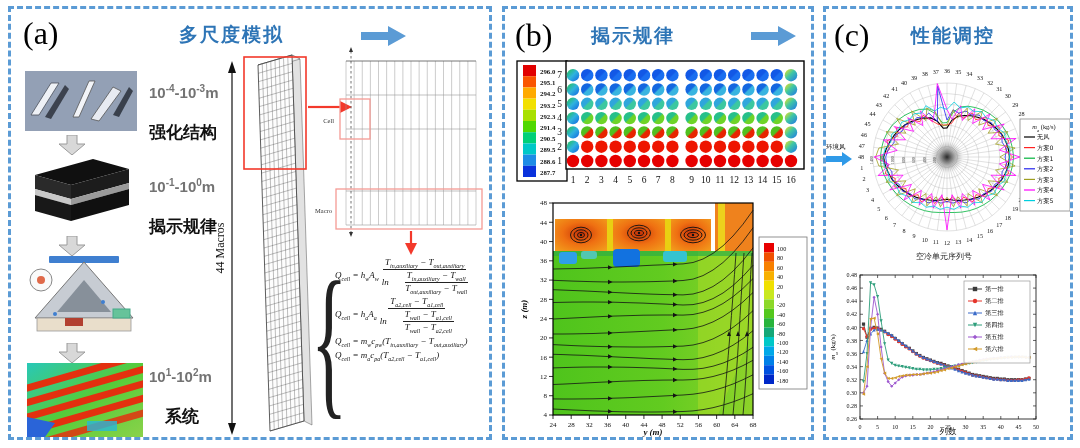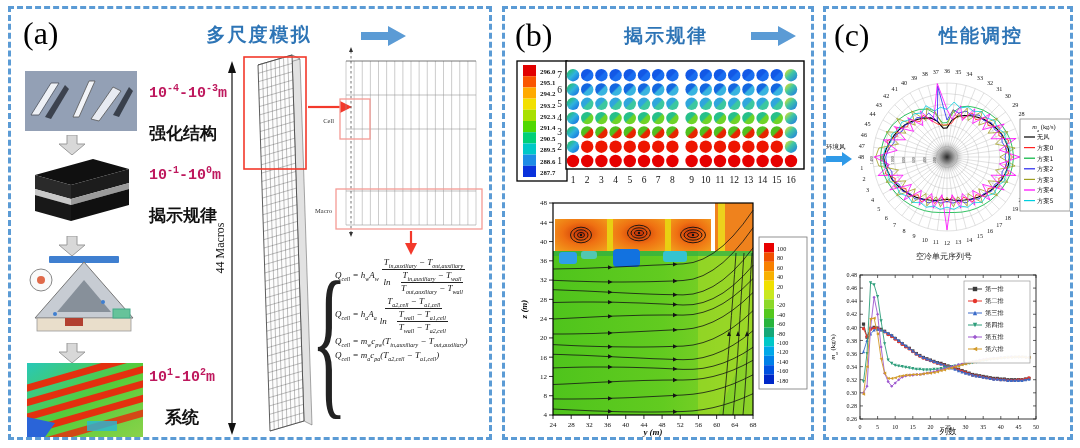--- a/index.html
+++ b/index.html
@@ -4,53 +4,53 @@
 <style>
   html,body{margin:0;padding:0;background:#fff}
   .page{position:relative;width:1080px;height:448px;background:#fff;overflow:hidden;
         font-family:"Liberation Serif",serif}
   .panel{position:absolute;border:3px dashed #5b9bd5;box-sizing:border-box;background:#fff}
   #pa{left:8px;top:6px;width:484px;height:434px}
   #pb{left:502px;top:6px;width:312px;height:434px}
   #pc{left:823px;top:6px;width:250px;height:434px}
   .plabel{position:absolute;font-size:32px;color:#000;font-family:"Liberation Serif",serif}
   .ptitle{position:absolute;font-weight:bold;font-size:19px;color:#2e75b6;letter-spacing:2px;
-          font-family:Liberation Sans, sans-serif;text-align:center}
+          font-family:Liberation Sans, sans-serif;text-align:left}
   #pa .plabel{left:12px;top:6px} #pb .plabel{left:10px;top:8px} #pc .plabel{left:8px;top:8px}
   #pa .ptitle{left:168px;top:13px;width:160px}
   #pb .ptitle{left:86px;top:14px;width:150px}
   #pc .ptitle{left:85px;top:14px;width:140px}
   svg{position:absolute}
   .flowarrow{width:46px;height:22px}
   #pa-arrow{left:350px;top:16px} #pb-arrow{left:246px;top:16px}
   #img1{left:14px;top:62px;width:112px;height:60px}
   #img2{left:18px;top:146px;width:106px;height:76px}
   #img3{left:14px;top:243px;width:118px;height:88px}
   #img4{left:16px;top:354px;width:116px;height:74px}
   .darr{width:26px;height:20px}
   #da1{left:48px;top:126px} #da2{left:48px;top:227px} #da3{left:48px;top:334px}
   .slab{position:absolute;left:138px;width:100px}
-  #sl1{top:74px} #sl2{top:156px} #sl3{top:250px} #sl4{top:358px}
-  .sscale{color:#be185d;font-weight:bold;font-size:15px;font-family:Liberation Mono, monospace}
+  #sl1{top:74px} #sl2{top:168px} #sl3{top:250px} #sl4{top:358px}
+  .sscale{color:#737373;font-weight:bold;font-size:15px;font-family:Liberation Sans, sans-serif}
   .sscale sup{font-size:10px}
   .sname{font-weight:bold;font-size:17px;margin-top:20px;color:#111;
          font-family:"DejaVu Sans","Liberation Sans",sans-serif}
   .indent{padding-left:16px}
   #mesh{left:183px;top:34px;width:302px;height:394px}
   #eqs{position:absolute;left:314px;top:246px;width:168px;height:182px;
        font-style:italic;font-size:9px;color:#111}
   #eqs sub{font-size:6px} 
   .brace{position:absolute;left:-14px;top:-4px;font-size:168px;line-height:178px;
          transform:scaleX(.45);transform-origin:0 50%;font-style:normal;color:#222;
          font-family:"Liberation Serif",serif}
   #eqlist{padding-left:10px}
   .eqrow{display:flex;align-items:center;margin:2px 0;gap:3px}
   .frac{display:inline-flex;flex-direction:column;align-items:center}
   .ftop{border-bottom:0.9px solid #222;padding:0 2px;text-align:center}
-  .fbot{display:flex;align-items:center;gap:10px}
+  .fbot{display:flex;align-items:center;gap:16px}
   .frac2{display:inline-flex;flex-direction:column;align-items:center}
   .f2top{border-bottom:0.9px solid #222;padding:0 2px}
   #bundle{left:10px;top:50px;width:300px;height:136px}
   #flow{left:8px;top:182px;width:302px;height:246px}
   #radar{left:0px;top:48px;width:244px;height:210px}
   #rowline{left:0px;top:258px;width:244px;height:170px}
 </style>
 </head>
 <body>
 

